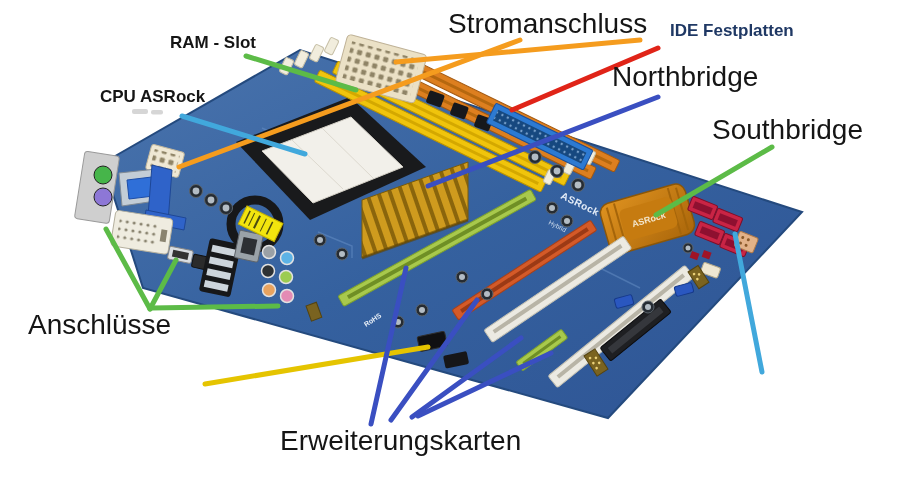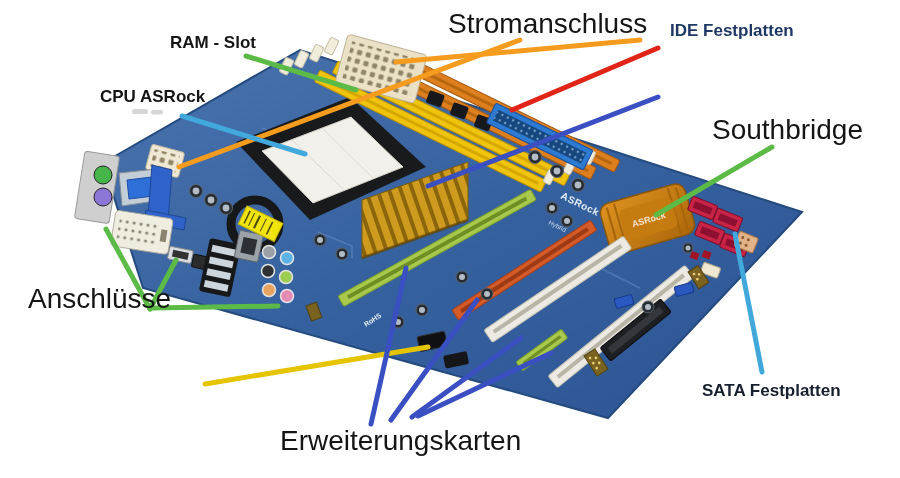--- a/index.html
+++ b/index.html
@@ -8,21 +8,21 @@
   .stage svg{position:absolute;left:0;top:0;}
   .lbl{position:absolute;color:#151515;white-space:nowrap;line-height:1.05;}
   .lbl.big{font-size:28px;font-weight:400;}
   .lbl.small{font-size:17px;font-weight:bold;}
   .lbl-stromanschluss{left:448px;top:9px;}
   .lbl-ram{left:170px;top:34px;}
   .lbl-ide{left:658px;top:22px;margin-left:12px;}
   .lbl-northbridge{left:612px;top:62px;}
   .lbl-cpu{left:100px;top:88px;}
   .lbl-southbridge{left:712px;top:115px;}
-  .lbl-anschluesse{left:28px;top:284px;}
+  .lbl-anschluesse{left:28px;top:310px;}
   .lbl-bios{left:143px;top:365px;}
   .lbl-sata{left:702px;top:382px;}
   .lbl-erweiterung{left:280px;top:426px;}
 </style>
 </head>
 <body>
 
 <div class="stage">
 
 <svg width="900" height="478" viewBox="0 0 900 478">
@@ -357,19 +357,19 @@
         <line x1="391" y1="420" x2="477" y2="300" stroke="#3a4fc1" stroke-width="5" stroke-linecap="round"></line>
         <line x1="412" y1="417" x2="521" y2="338" stroke="#3a4fc1" stroke-width="5" stroke-linecap="round"></line>
         <line x1="418" y1="416" x2="551" y2="353" stroke="#3a4fc1" stroke-width="5" stroke-linecap="round"></line>
         <line x1="762" y1="372" x2="735" y2="234" stroke="#41a8dc" stroke-width="5" stroke-linecap="round"></line>
       </g>
 </svg>
 
 <div class="lbl big lbl-stromanschluss">Stromanschluss</div>
 <div class="lbl small lbl-ram">RAM - Slot</div>
 <div class="lbl small lbl-ide" style="color: rgb(31, 56, 100);">IDE Festplatten</div>
+<div class="lbl big lbl-northbridge">Northbridge</div>
 <div class="lbl small lbl-cpu">CPU ASRock</div>
 <div class="lbl big lbl-southbridge">Southbridge</div>
 <div class="lbl big lbl-anschluesse">Anschlüsse</div>
-<div class="lbl small lbl-sata" style="color: rgb(23, 32, 46);">SATA Festplatten</div>
 <div class="lbl big lbl-erweiterung">Erweiterungskarten</div>
 
 </div>
 
 </body></html>

